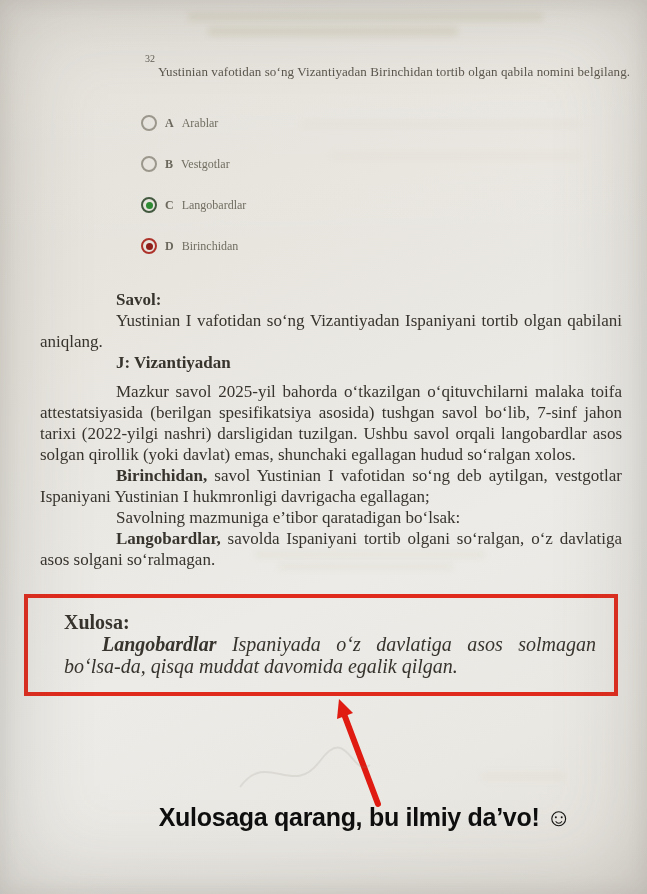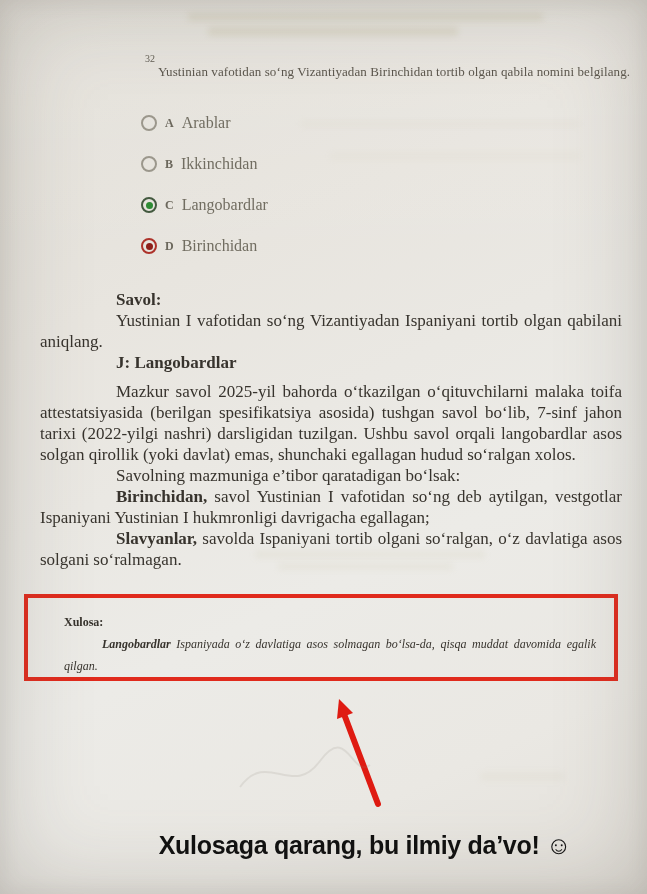--- a/index.html
+++ b/index.html
@@ -21,41 +21,41 @@
   .q-number { position:absolute; left:145px; top:53px; font-size:10px; color:#5f5b51; }
   .q-text   { position:absolute; left:158px; top:64px; font-size:13px; color:#5b564c; white-space:nowrap; letter-spacing:0.1px; }
 
   .option { position:absolute; left:141px; display:flex; align-items:center; gap:8px; height:18px; }
   .radio { width:12px; height:12px; border-radius:50%; border:2px solid #9b978c; position:relative; flex:0 0 auto; background:transparent; }
   .option.state-green .radio { border-color:#43593f; }
   .option.state-green .radio::after { content:""; position:absolute; left:2.5px; top:2.5px; width:7px; height:7px; border-radius:50%; background:#2e8b34; }
   .option.state-red .radio { border-color:#ad322a; }
   .option.state-red .radio::after { content:""; position:absolute; left:2.5px; top:2.5px; width:7px; height:7px; border-radius:50%; background:#8e1f1a; }
   .opt-letter { font-weight:bold; font-size:12px; color:#6b675c; }
-  .opt-label  { font-size:16px; color:#716d61; }
+  .opt-label  { font-size:12px; color:#716d61; }
 
   
   .body-text { position:absolute; left:40px; top:289px; width:582px;
     font-size:17px; line-height:21px; text-align:justify; color:#37332d; }
   .body-text p { margin:0; }
   .indent { text-indent:76px; }
   .b { font-weight:bold; }
   .gap8 { height:8px; }
 
   
-  .conclusion-box { position:absolute; left:24px; top:594px; width:594px; height:87px;
+  .conclusion-box { position:absolute; left:24px; top:594px; width:594px; height:102px;
     box-sizing:border-box; border:4px solid #e02a1c; padding:13px 18px 0 36px;
-    font-size:12px; line-height:22px; text-align:justify; }
+    font-size:20px; line-height:22px; text-align:justify; }
   .conclusion-box .indent2 { text-indent:38px;font-style:italic; }
 
   .arrow-svg { position:absolute; left:295px; top:690px; }
 
   .caption { position:absolute; left:150px; top:803px; width:430px; text-align:center;
     font-family:"Liberation Sans", sans-serif; font-weight:bold; font-size:25px;
-    letter-spacing:-0.3px; color:#0e0e0e; white-space:nowrap;margin-top:28px; }
+    letter-spacing:-0.3px; color:#0e0e0e; white-space:nowrap; }
 
   .sig-ghost { position:absolute; left:230px; top:745px; opacity:0.15; }
 </style>
 </head>
 <body>
 
 <div class="page">
   <div class="topsheen"></div>
 
   <div class="ghost" style="left:188px; top:13px; width:355px; height:8px; opacity:0.30;"></div>
@@ -70,42 +70,42 @@
   <div class="q-text">Yustinian vafotidan so‘ng Vizantiyadan Birinchidan tortib olgan qabila nomini belgilang.</div>
 
   <div class="option" style="top:114px;">
     <span class="radio"></span>
     <span class="opt-letter">A</span>
     <span class="opt-label">Arablar</span>
   </div>
   <div class="option" style="top:155px;">
     <span class="radio"></span>
     <span class="opt-letter">B</span>
-    <span class="opt-label">Ikkinchidan</span>
+    <span class="opt-label">Vestgotlar</span>
   </div>
   <div class="option state-green" style="top:196px;">
     <span class="radio"></span>
     <span class="opt-letter">C</span>
     <span class="opt-label">Langobardlar</span>
   </div>
   <div class="option state-red" style="top:237px;">
     <span class="radio"></span>
     <span class="opt-letter">D</span>
     <span class="opt-label">Birinchidan</span>
   </div>
 
   <div class="body-text">
     <p class="indent b">Savol:</p>
     <p class="indent">Yustinian I vafotidan so‘ng Vizantiyadan Ispaniyani tortib olgan qabilani aniqlang.</p>
-    <p class="indent b">J: Langobardlar</p>
+    <p class="indent b">J: Vizantiyadan</p>
     <div class="gap8"></div>
     <p class="indent">Mazkur savol 2025-yil bahorda o‘tkazilgan o‘qituvchilarni malaka toifa attestatsiyasida (berilgan spesifikatsiya asosida) tushgan savol bo‘lib, 7-sinf jahon tarixi (2022-yilgi nashri) darsligidan tuzilgan. Ushbu savol orqali langobardlar asos solgan qirollik (yoki davlat) emas, shunchaki egallagan hudud so‘ralgan xolos.</p>
+    <p class="indent"><span class="b">Birinchidan,</span><span> savol Yustinian I vafotidan so‘ng deb aytilgan, vestgotlar Ispaniyani Yustinian I hukmronligi davrigacha egallagan;</span></p>
     <p class="indent">Savolning mazmuniga e’tibor qaratadigan bo‘lsak:</p>
-    <p class="indent"><span class="b">Birinchidan,</span><span> savol Yustinian I vafotidan so‘ng deb aytilgan, vestgotlar Ispaniyani Yustinian I hukmronligi davrigacha egallagan;</span></p>
-    <p class="indent"><span class="b">Slavyanlar,</span><span> savolda Ispaniyani tortib olgani so‘ralgan, o‘z davlatiga asos solgani so‘ralmagan.</span></p>
+    <p class="indent"><span class="b">Langobardlar,</span><span> savolda Ispaniyani tortib olgani so‘ralgan, o‘z davlatiga asos solgani so‘ralmagan.</span></p>
   </div>
 
   <div class="conclusion-box">
     <p class="b" style="margin:0;">Xulosa:</p>
     <p class="indent2" style="margin:0;"><span class="b">Langobardlar</span><span> Ispaniyada o‘z davlatiga asos solmagan bo‘lsa-da, qisqa muddat davomida egalik qilgan.</span></p>
   </div>
 
   <svg class="arrow-svg" width="120" height="125" viewBox="0 0 120 125">
     <line x1="83" y1="114" x2="49" y2="24" stroke="#df1b12" stroke-width="6" stroke-linecap="round"></line>
     <polygon points="44,9 58,23 42,29" fill="#df1b12"></polygon>

